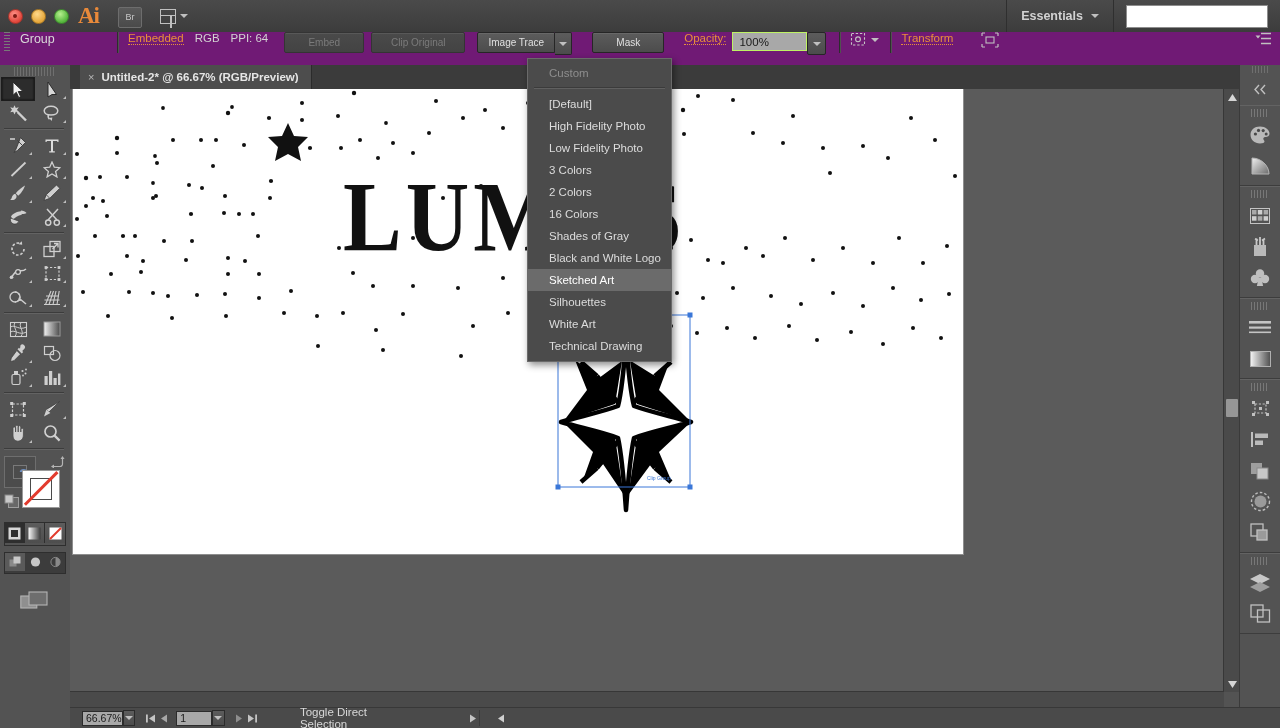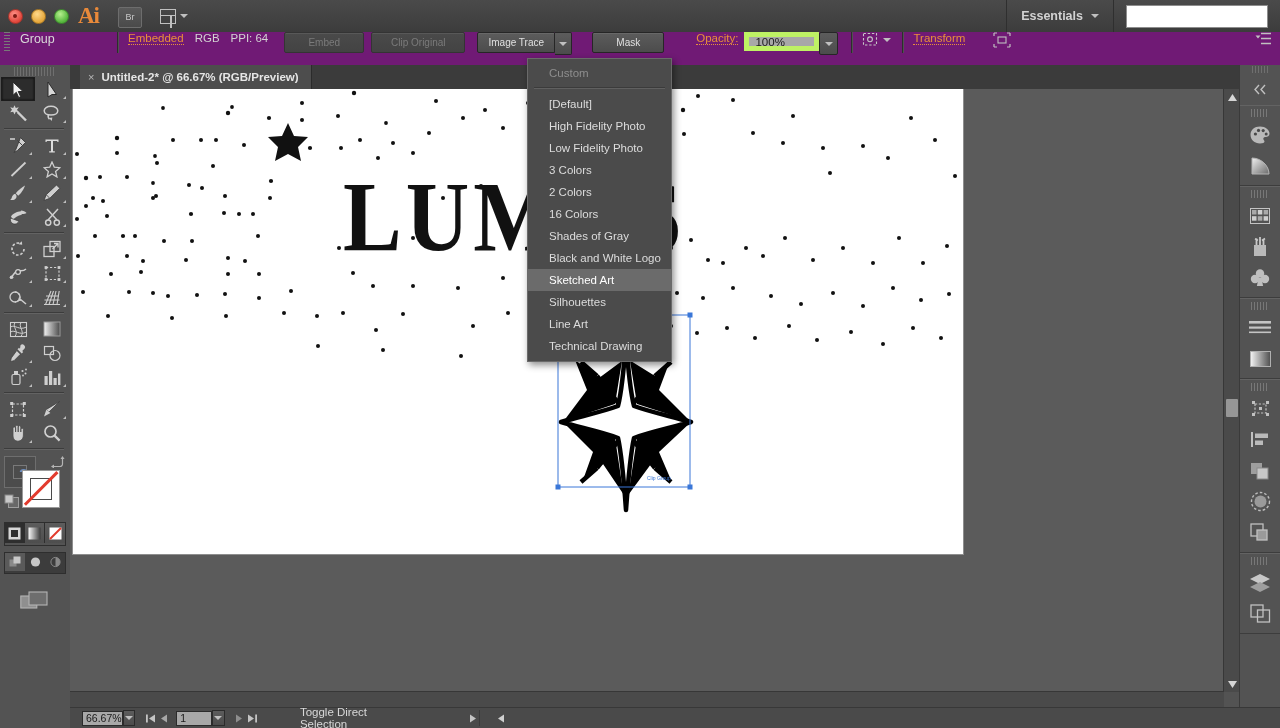--- a/index.html
+++ b/index.html
@@ -48,21 +48,21 @@
   .vdiv{width:1px;height:21px;background:#2d2d2d;border-right:1px solid #515151;margin:0 9px;}
   .lnk{color:#e8903a;font-size:11.5px;border-bottom:1px dotted #e8903a;cursor:pointer;}
   .plain{color:#d2d2d2;font-size:11.5px;}
   .cbtn{height:21px;border:1px solid #262626;border-radius:2px;
     background:linear-gradient(#5c5c5c,#4c4c4c);color:#e0e0e0;font-size:10px;
     display:flex;align-items:center;justify-content:center;box-sizing:border-box;
     box-shadow:inset 0 1px 0 rgba(255,255,255,.08);}
   .cbtn.dis{background:linear-gradient(#4a4a4a,#434343);color:#7b7b7b;border-color:#343434;}
   .split-caret{width:16px;height:21px;border:1px solid #262626;border-left:none;border-radius:0 2px 2px 0;
     background:linear-gradient(#5c5c5c,#4c4c4c);display:flex;align-items:center;justify-content:center;}
-  .opacity-field{width:75px;height:19px;background:#a8a8a8;border:5px solid #bef264;color:#1a1a1a;
+  .opacity-field{width:75px;height:19px;background:#a8a8a8;border:1px solid #bef264;color:#1a1a1a;
     font-size:11.5px;display:flex;align-items:center;padding-left:6px;box-sizing:border-box;}
   .opacity-caret{width:17px;height:21px;border:1px solid #262626;border-radius:2px;
     background:linear-gradient(#5c5c5c,#4c4c4c);display:flex;align-items:center;justify-content:center;}
   .ctrl-right{margin-left:auto;display:flex;align-items:center;padding-right:8px;}
 
   
   .toolbar{position:absolute;left:0;top:65px;width:70px;height:663px;background:#535353;
     border-right:1px solid #3a3a3a;}
   .tb-grip{height:9px;background:repeating-linear-gradient(to right,#6f6f6f 0 1px,transparent 1px 3px);
     margin:2px 14px 1px 14px;}
@@ -188,21 +188,21 @@
     <span class="plain" style="margin-left:11px">PPI: 64</span>
     <div class="cbtn dis" style="width:80px;margin-left:16px">Embed</div>
     <div class="cbtn dis" style="width:94px;margin-left:7px">Clip Original</div>
     <div style="display:flex;margin-left:12px">
       <div class="cbtn" style="width:78px;border-radius:2px 0 0 2px">Image Trace</div>
       <div class="split-caret">
         <div class="caret-d"></div>
       </div>
     </div>
     <div class="cbtn" style="width:72px;margin-left:20px">Mask</div>
-    <span class="lnk" style="margin-left:32px">Opacity:</span>
+    <span class="lnk" style="margin-left:20px">Opacity:</span>
     <div style="display:flex;margin-left:6px">
       <div class="opacity-field">100%</div>
       <div class="opacity-caret">
         <div class="caret-d"></div>
       </div>
     </div>
     <div class="vdiv" style="margin-left:13px"></div>
     <div style="display:flex;align-items:center">
       <svg width="17" height="15" viewBox="0 0 17 15">
         <g stroke="#c6c6c6" stroke-width="1.1" fill="none" stroke-dasharray="2.4 1.8">
@@ -743,21 +743,21 @@
     <div class="mitem">[Default]</div>
     <div class="mitem">High Fidelity Photo</div>
     <div class="mitem">Low Fidelity Photo</div>
     <div class="mitem">3 Colors</div>
     <div class="mitem">2 Colors</div>
     <div class="mitem">16 Colors</div>
     <div class="mitem">Shades of Gray</div>
     <div class="mitem">Black and White Logo</div>
     <div class="mitem hl">Sketched Art</div>
     <div class="mitem">Silhouettes</div>
-    <div class="mitem">Line Art</div>
+    <div class="mitem">White Art</div>
     <div class="mitem">Technical Drawing</div>
   </div>
 
   <div class="dock">
     <div class="dock-top">
         <div class="g"></div>
       </div>
     <div class="dicon">
       <svg width="14" height="11" viewBox="0 0 14 11">
         <path d="M6 1L2 5.5 6 10M12 1L8 5.5 12 10" fill="none" stroke="#c0c0c0" stroke-width="1.4"></path>

